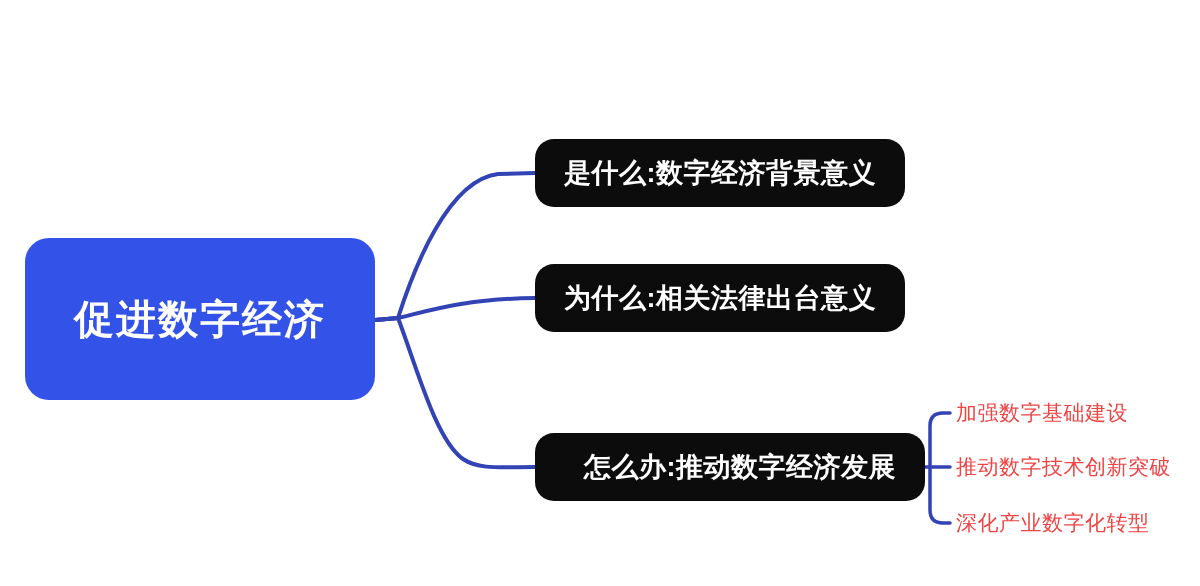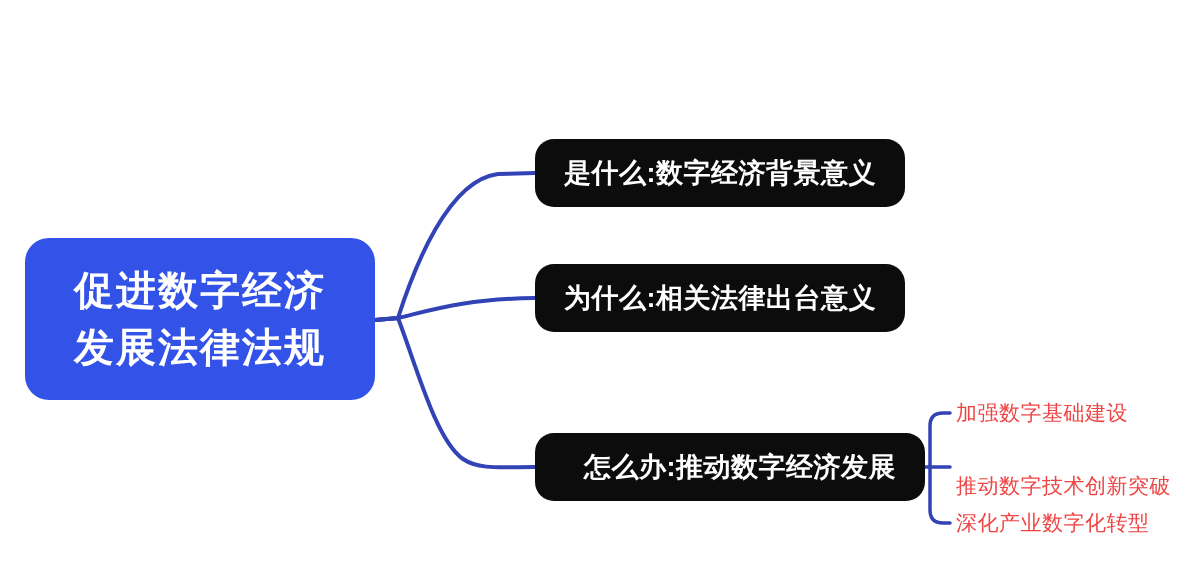--- a/index.html
+++ b/index.html
@@ -72,40 +72,39 @@
     display: flex;
     align-items: center;
     color: #ef4444;
     font-size: 21px;
     font-weight: 500;
     letter-spacing: 0.5px;
     white-space: nowrap;
     cursor: pointer;
   }
   .leaf-1 { top: 398px; }
-  .leaf-2 { top: 452px; margin-top: 19px; }
+  .leaf-2 { top: 452px; }
   .leaf-3 { top: 508px; }
 </style>
 </head>
 <body>
 
 <div class="canvas">
 
   <svg class="links" viewBox="0 0 1200 586" xmlns="http://www.w3.org/2000/svg">
     <path d="M375,320 L398,318 C414,268 448,180 498,174 L535,173" fill="none" stroke-width="4" stroke-linecap="round" stroke="#3243B5"></path>
     <path d="M375,320 L398,318 C432,310 465,299 535,298" fill="none" stroke-width="4" stroke-linecap="round" stroke="#3243B5"></path>
     <path d="M375,320 L398,318 C417,368 436,440 463,459 C479,470 502,467 535,467" fill="none" stroke-width="4" stroke-linecap="round" stroke="#3243B5"></path>
     <path d="M905,467 L950,467" fill="none" stroke-width="3.5" stroke-linecap="round" stroke="#3243B5"></path>
     <path d="M930,467 L930,426 Q930,413 943,413 L950,413" fill="none" stroke-width="3.5" stroke-linecap="round" stroke="#3243B5"></path>
     <path d="M930,467 L930,510 Q930,523 943,523 L950,523" fill="none" stroke-width="3.5" stroke-linecap="round" stroke="#3243B5"></path>
   </svg>
 
   <div class="root-node">
     <div class="root-line">促进数字经济</div>
-    <div class="root-line">发展法律法规</div>
   </div>
 
   <div class="branch-node branch-why">为什么:相关法律出台意义</div>
 
   <div class="branch-node branch-what">是什么:数字经济背景意义</div>
 
   <div class="branch-node branch-how">怎么办:推动数字经济发展</div>
 
   <div class="leaf-label leaf-1">加强数字基础建设</div>
 

